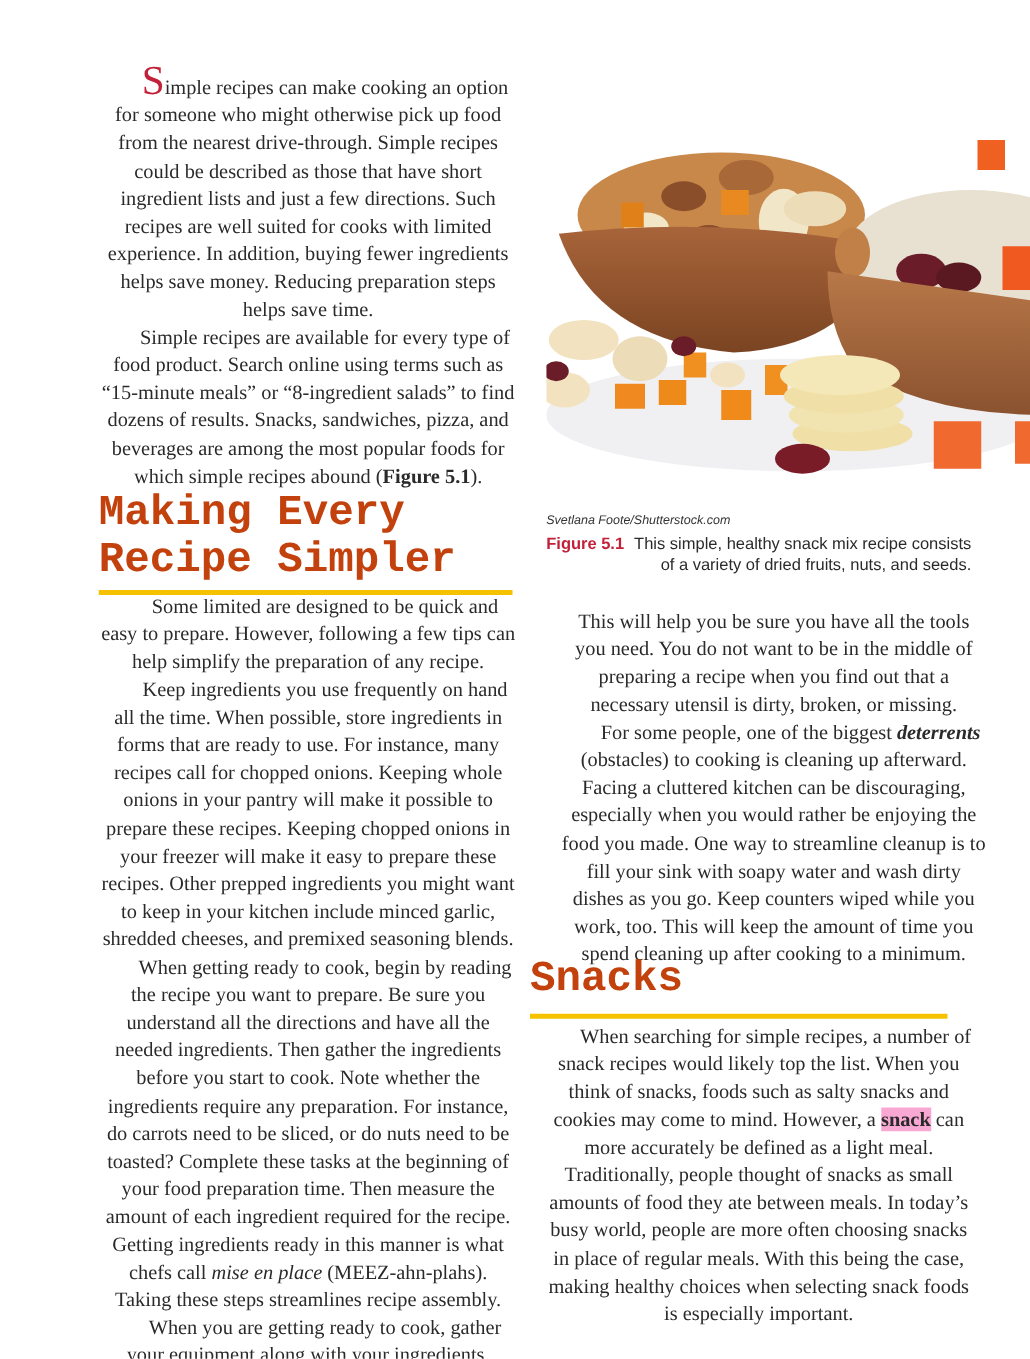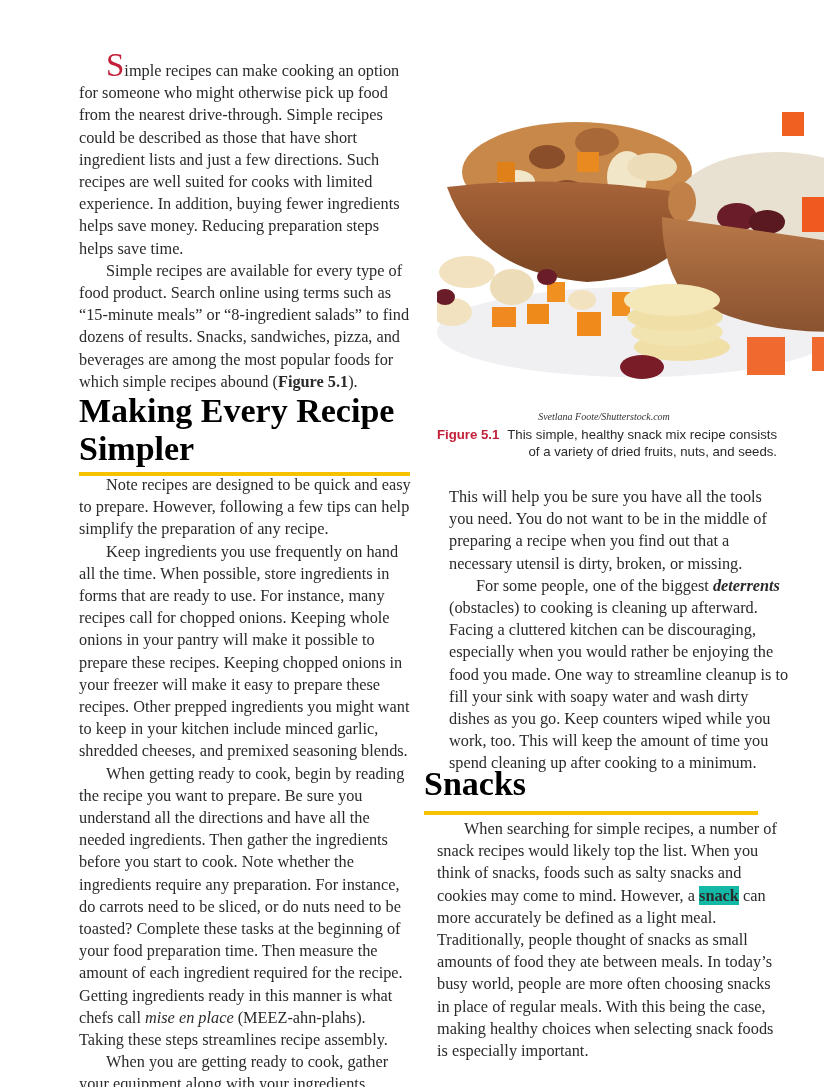--- a/index.html
+++ b/index.html
@@ -1,57 +1,57 @@
 <!DOCTYPE html>
 <html><head>
 <meta charset="utf-8">
 <style>
   html, body { margin:0; padding:0; background:#ffffff; }
   body { width:824px; height:1087px; position:relative; overflow:hidden;
          font-family:"Liberation Serif","DejaVu Serif",serif; color:#2a2a2a; }
   .col { position:absolute; font-size:16.3px; line-height:22.2px; }
   .col-left { left:79px; top:54px; width:335px; }
   .col-right { left:437px; top:486px; width:340px;margin-left:12px; }
-  p { margin:0; text-indent:0; }
+  p { margin:0; text-indent:0;text-align:center; }
   p.ind { text-indent:27px; }
   .dropcap { color:#c32139; font-size:33px; line-height:22px; }
-  .heading { color:#000000; font-weight:bold; font-size:34px; line-height:38px;
-             margin:0; font-family:Liberation Serif, serif; }
+  .heading { color:#c2410c; font-weight:bold; font-size:34px; line-height:38px;
+             margin:0; font-family:Liberation Mono, monospace; }
   .rule { height:4px; background:#f6c200; }
   .h-making { position:absolute; left:79px; top:392px; width:331px; }
   .h-making .rule { margin-top:4px; }
   .h-snacks { position:absolute; left:424px; top:765px; width:334px; }
   .h-snacks .rule { margin-top:8px; }
   .body-making { position:absolute; left:79px; top:474px; width:335px; font-size:16.3px; line-height:22.2px; }
   .body-snacks { position:absolute; left:437px; top:818px; width:340px; font-size:16.3px; line-height:22.2px; }
   .figure { position:absolute; left:437px; top:32px; width:387px; height:373px; overflow:hidden; }
-  .credit { position:absolute; left:437px; top:411px; width:334px; text-align:center;
-            font-family:Liberation Serif, serif; font-style:italic;
+  .credit { position:absolute; left:437px; top:411px; width:334px; text-align:left;
+            font-family:Liberation Sans, sans-serif; font-style:italic;
             font-size:10px; color:#333; }
   .caption { position:absolute; left:437px; top:426px; width:340px;
              font-family:"Liberation Sans","DejaVu Sans",sans-serif; font-size:13.2px; line-height:17px; color:#2a2a2a;text-align:right; }
   .caption .fig-label { color:#c32139; font-weight:bold; margin-right:8px; }
-  .hl { background:#14b8a6; font-weight:bold; }
+  .hl { background:#f9a8d4; font-weight:bold; }
   b { font-weight:bold; }
 </style>
 </head>
 <body>
 
 <div class="col col-left">
   <p class="ind"><span class="dropcap">S</span><span>imple recipes can make cooking an option for someone who might otherwise pick up food from the nearest drive-through. Simple recipes could be described as those that have short ingredient lists and just a few directions. Such recipes are well suited for cooks with limited experience. In addition, buying fewer ingredients helps save money. Reducing preparation steps helps save time.</span></p>
   <p class="ind"><span>Simple recipes are available for every type of food product. Search online using terms such as “15-minute meals” or “8-ingredient salads” to find dozens of results. Snacks, sandwiches, pizza, and beverages are among the most popular foods for which simple recipes abound (</span><b>Figure 5.1</b><span>).</span></p>
 </div>
 
 <div class="h-making">
   <h2 class="heading">Making Every Recipe Simpler</h2>
   <div class="rule"></div>
 </div>
 
 <div class="body-making">
-  <p class="ind">Note recipes are designed to be quick and easy to prepare. However, following a few tips can help simplify the preparation of any recipe.</p>
+  <p class="ind">Some limited are designed to be quick and easy to prepare. However, following a few tips can help simplify the preparation of any recipe.</p>
   <p class="ind">Keep ingredients you use frequently on hand all the time. When possible, store ingredients in forms that are ready to use. For instance, many recipes call for chopped onions. Keeping whole onions in your pantry will make it possible to prepare these recipes. Keeping chopped onions in your freezer will make it easy to prepare these recipes. Other prepped ingredients you might want to keep in your kitchen include minced garlic, shredded cheeses, and premixed seasoning blends.</p>
   <p class="ind"><span>When getting ready to cook, begin by reading the recipe you want to prepare. Be sure you understand all the directions and have all the needed ingredients. Then gather the ingredients before you start to cook. Note whether the ingredients require any preparation. For instance, do carrots need to be sliced, or do nuts need to be toasted? Complete these tasks at the beginning of your food preparation time. Then measure the amount of each ingredient required for the recipe. Getting ingredients ready in this manner is what chefs call </span><i>mise en place</i><span> (MEEZ-ahn-plahs). Taking these steps streamlines recipe assembly.</span></p>
   <p class="ind">When you are getting ready to cook, gather your equipment along with your ingredients.</p>
 </div>
 
 <div class="figure">
   <svg width="387" height="373" viewBox="0 0 387 373">
     <defs>
       <linearGradient id="wood1" x1="0" y1="0" x2="0" y2="1">
         <stop offset="0" stop-color="#a8643a"></stop>

